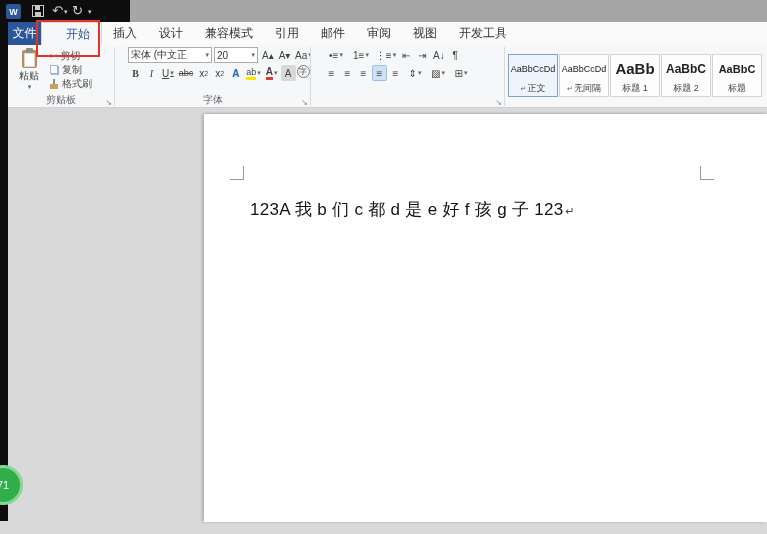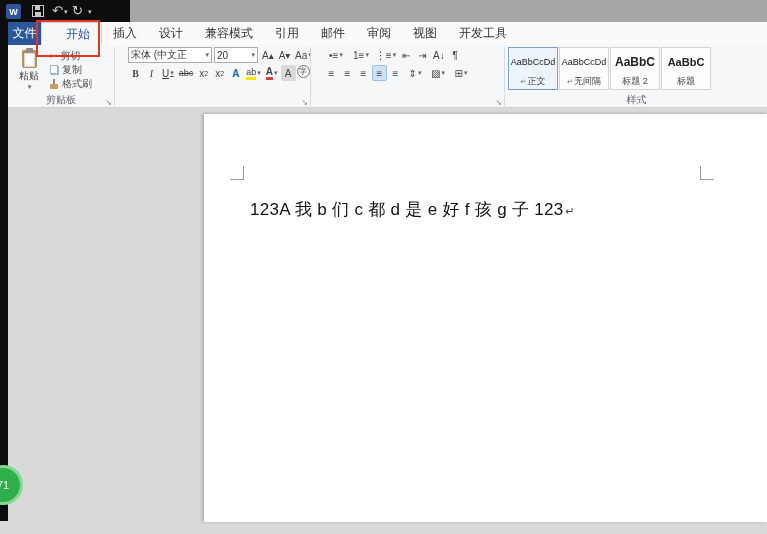--- a/index.html
+++ b/index.html
@@ -52,21 +52,21 @@
   .cliprow{position:absolute;left:42px;display:flex;align-items:center;font-size:10px;color:#4a4a4a;gap:3px;white-space:nowrap;}
   .copyico{width:9px;height:10px;position:relative;}
   .copyico::after{content:"";position:absolute;left:0;top:0;width:6px;height:7px;border:1px solid #9db6d8;background:#fff;}
   .copyico::before{content:"";position:absolute;right:0;bottom:0;width:6px;height:7px;border:1px solid #9db6d8;background:#fff;}
   .fpico{width:9px;height:10px;position:relative;}
   .fpico::before{content:"";position:absolute;left:0;bottom:0;width:8px;height:5px;background:#c9a063;}
   .fpico::after{content:"";position:absolute;left:3px;top:0;width:2px;height:5px;background:#8c8c8c;}
   .scis{font-size:9px;color:#666;}
 
   
-  .gallery{position:absolute;left:2px;top:2px;display:flex;}
+  .gallery{position:absolute;left:2px;top:9px;display:flex;}
   .style-item{width:50px;height:43px;border:1px solid #d4d4d4;background:#fdfdfd;margin-right:1px;display:flex;flex-direction:column;align-items:center;justify-content:flex-end;padding-bottom:1px;overflow:hidden;flex:none;}
   .style-item.sel{border-color:#7da2ce;background:#eef4fb;}
   .style-prev{flex:1;display:flex;align-items:center;font-size:9px;color:#222;white-space:nowrap;}
   .style-prev.p-lg{font-size:15px;font-weight:bold;} .style-prev.p-md{font-size:12px;font-weight:bold;} .style-prev.p-sm{font-size:11px;font-weight:bold;}
   .style-name{font-size:9px;color:#444;white-space:nowrap;}
   .style-name .mk{font-size:7px;color:#666;margin-right:1px;}
 
   
   .canvas{position:absolute;left:8px;top:108px;width:759px;height:413px;background:#d9d9d9;}
   .page{position:absolute;left:204px;top:114px;width:563px;height:408px;background:#fff;box-shadow:-2px 0 3px rgba(0,0,0,.18),0 -1px 2px rgba(0,0,0,.10);z-index:1;}
@@ -183,20 +183,21 @@
             <span class="hl">ab</span>
             <span class="arr">▾</span>
           </span>
         <span class="btn">
             <span class="fc">A</span>
             <span class="arr">▾</span>
           </span>
         <span class="btn shade">A</span>
         <span class="btn circ">字</span>
       </div>
+      <div class="glabel">字体</div>
       <span class="launcher">↘</span>
     </div>
     <div class="gsep" style="left:302px;"></div>
 
     <div class="grp" style="left:304px;width:192px;">
       <div class="row" style="top:2px;">
         <span class="btn" style="width:24px;">
             <span>•≡</span>
             <span class="arr">▾</span>
           </span>
@@ -240,29 +241,32 @@
       <div class="gallery">
         <div class="style-item sel">
           <span class="style-prev">AaBbCcDd</span>
           <span class="style-name"><span class="mk">↵</span><span>正文</span></span>
         </div>
         <div class="style-item">
           <span class="style-prev">AaBbCcDd</span>
           <span class="style-name"><span class="mk">↵</span><span>无间隔</span></span>
         </div>
         <div class="style-item">
+          <span class="style-prev p-lg">AaBb</span>
+          <span class="style-name"><span>标题 1</span></span>
+        </div>
+        <div class="style-item">
           <span class="style-prev p-md">AaBbC</span>
           <span class="style-name"><span>标题 2</span></span>
         </div>
         <div class="style-item">
           <span class="style-prev p-sm">AaBbC</span>
           <span class="style-name"><span>标题</span></span>
         </div>
       </div>
-      <div class="glabel">样式</div>
     </div>
   </div>
 
   <div class="canvas">
     <div class="page" style="left:196px;top:6px;">
       <div class="crop-tl"></div>
       <div class="crop-tr"></div>
       <div class="docline"><span>123A 我 b 们 c 都 d 是 e 好 f 孩 g 子 123</span><span class="pmark">↵</span></div>
     </div>
   </div>

